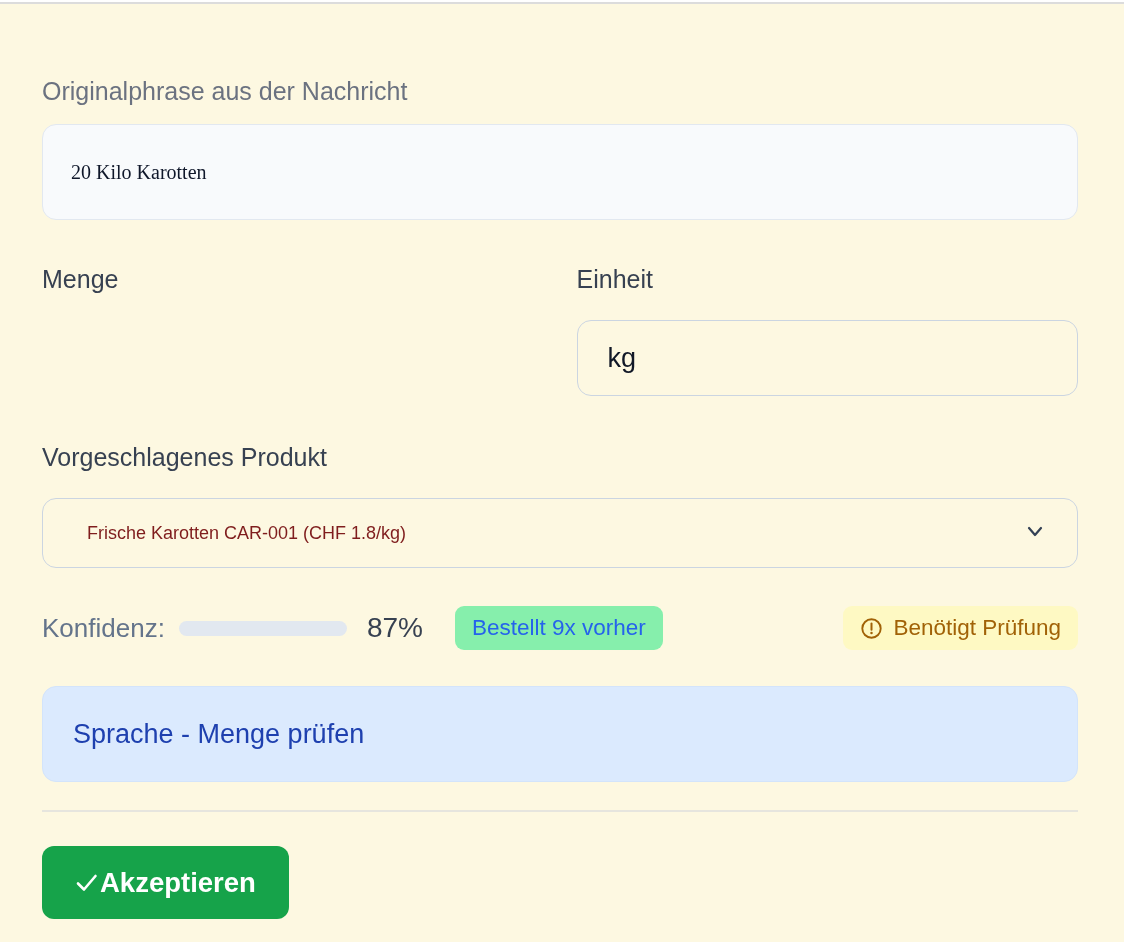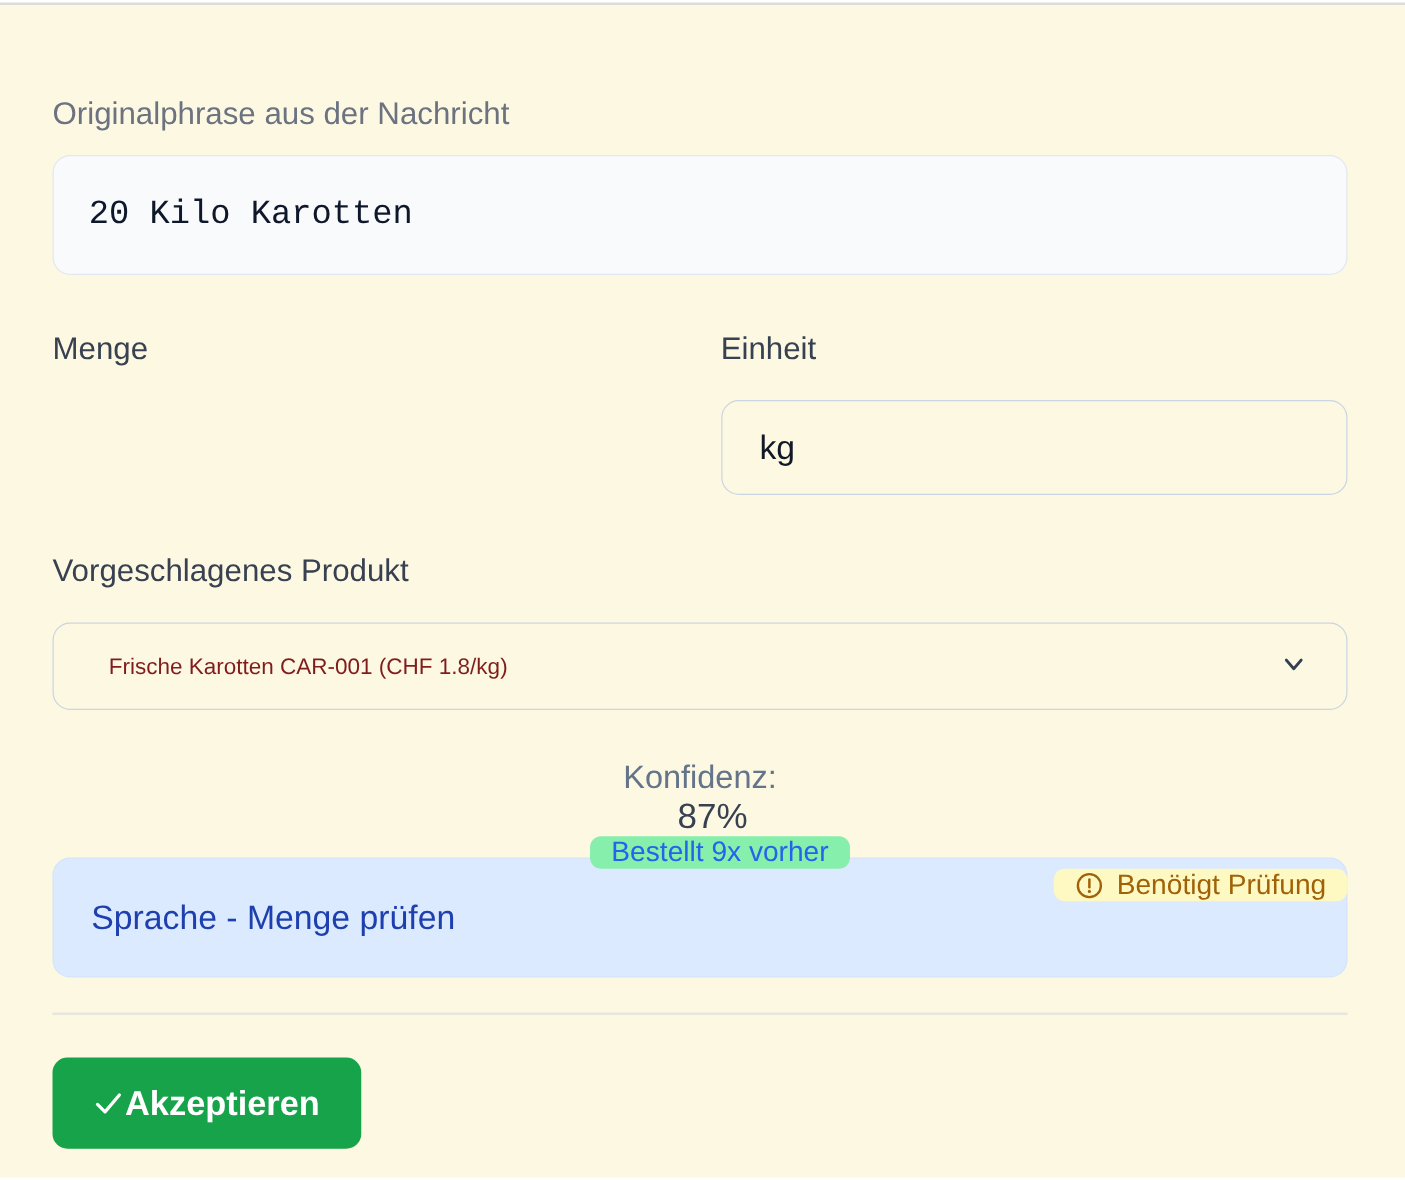--- a/index.html
+++ b/index.html
@@ -35,22 +35,22 @@
 
   .phrase-input {
     display: block;
     width: 100%;
     height: 96px;
     margin-top: 18px;
     background: #f8fafc;
     border: 1.5px solid #e2e8f0;
     border-radius: 14px;
     padding: 0 28px;
-    font-family: Liberation Mono, monospace;
-    font-size: 27px;
+    font-family: Liberation Serif, serif;
+    font-size: 20px;
     color: #0f172a;
     outline: none;
   }
 
   .two-col {
     display: flex;
     gap: 33px;
     margin-top: 44px;
   }
   .col { flex: 1 1 0; min-width: 0; }
@@ -86,21 +86,20 @@
     font-size: 18px;
     color: #7f1d1d;
   }
   .select-box svg { flex: 0 0 auto; }
 
   .confidence-row {
     margin-top: 38px;
     height: 44px;
     display: flex;
     align-items: center;
-    flex-direction: column;
   }
   .confidence-label {
     font-size: 26px;
     color: #64748b;
   }
   .progress-track {
     width: 168px;
     height: 15px;
     background: #e2e8f0;
     border-radius: 999px;

